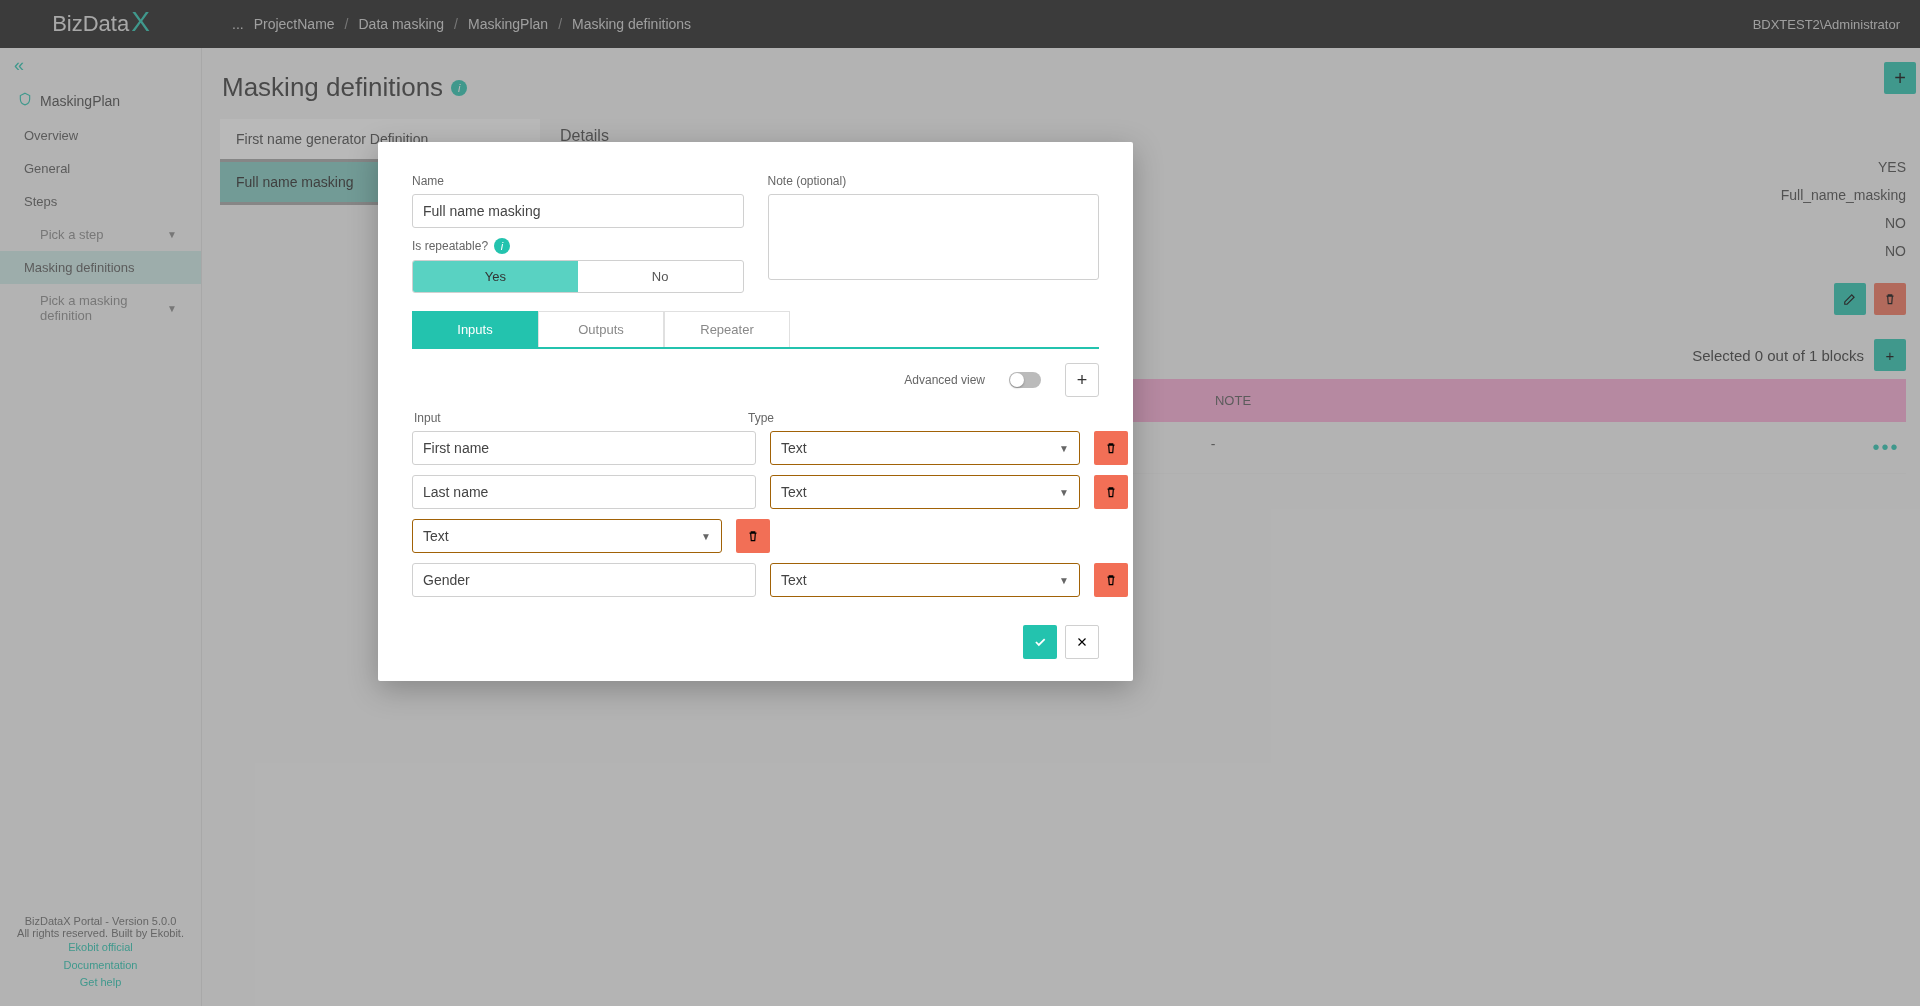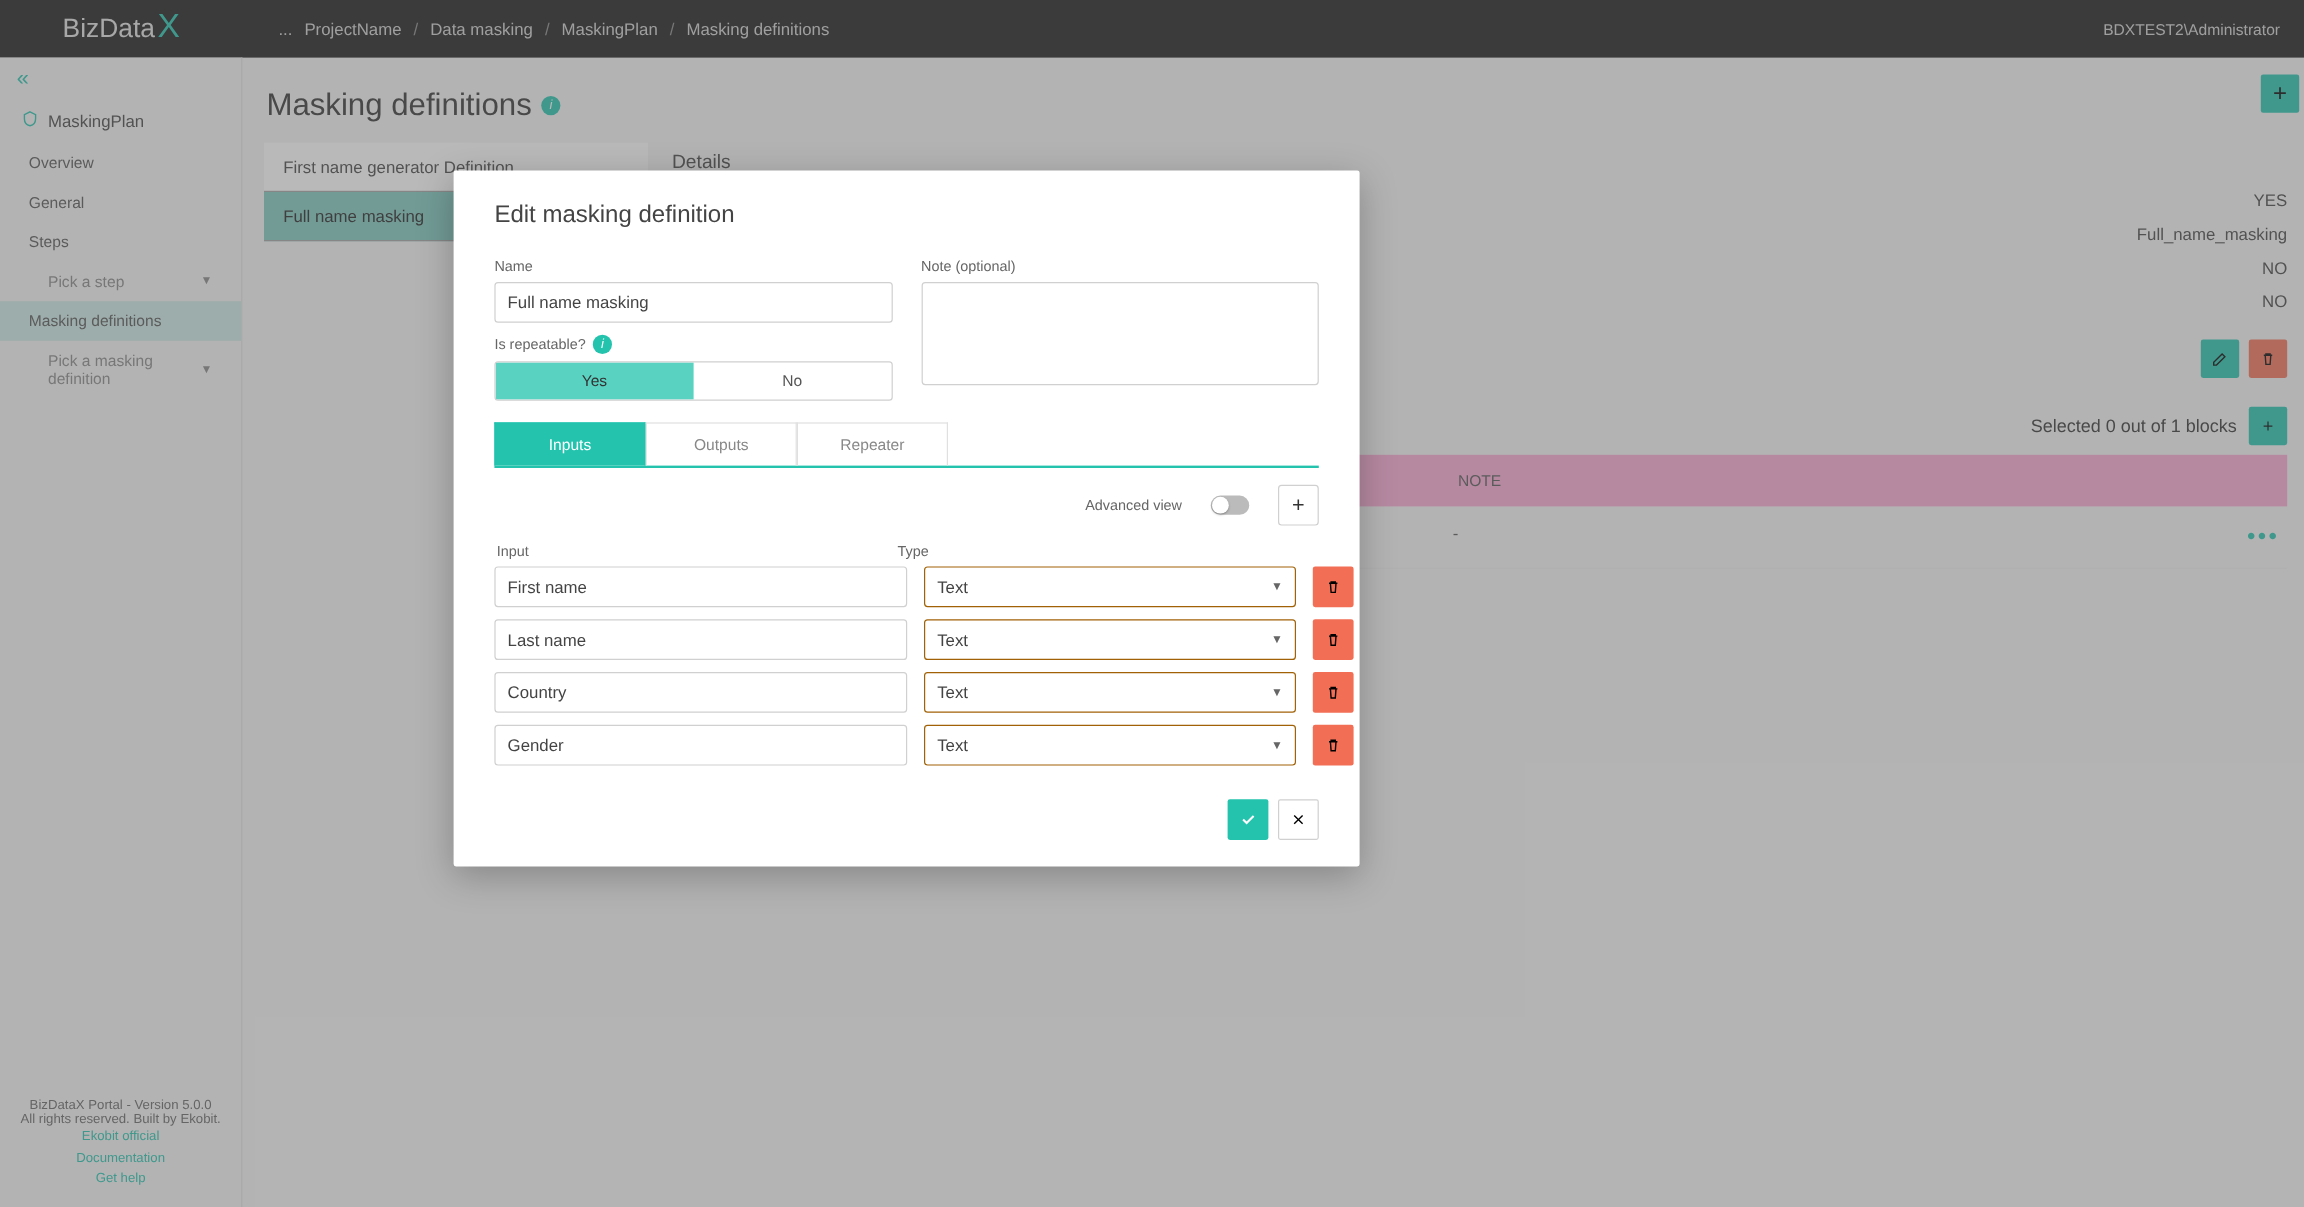--- a/index.html
+++ b/index.html
@@ -20,21 +20,21 @@
 .nav-sub .chev{font-size:10px;color:#888;}
 .nav-active{background:#cce9e5;}
 .footer{margin-top:auto;text-align:center;font-size:11px;color:#666;padding:10px 0 14px;}
 .footer a{color:#23c3ae;text-decoration:none;display:block;line-height:1.6;}
 .main{flex:1;padding:18px 14px 0 18px;position:relative;}
 .page-title{font-size:26px;color:#333;font-weight:400;display:flex;align-items:center;gap:8px;margin:6px 0 16px 2px;}
 .info-dot{display:inline-block;width:16px;height:16px;border-radius:50%;background:#23c3ae;color:#fff;font-size:11px;line-height:16px;text-align:center;font-style:italic;}
 .add-btn{position:absolute;right:4px;top:14px;width:32px;height:32px;background:#23c3ae;color:#000;font-size:20px;display:flex;align-items:center;justify-content:center;cursor:pointer;border-radius:2px;}
 .content-row{display:flex;gap:20px;}
 .def-list{width:320px;}
-.def-item{padding:12px 16px;font-size:14px;color:#444;background:#fff;border-bottom:1px solid #a3a3a3;cursor:pointer;}
+.def-item{padding:12px 16px;font-size:14px;color:#444;background:#fff;border-bottom:3px solid #a3a3a3;cursor:pointer;}
 .def-item.sel{background:#7fc9bf;color:#222;}
 .details-panel{flex:1;}
 .details-title{font-size:16px;padding:8px 0 8px 0;color:#444;}
 .kv-row{display:flex;justify-content:flex-end;padding:6px 0;font-size:14px;color:#444;}
 .action-bar{display:flex;justify-content:flex-end;gap:8px;margin-top:18px;}
 .icon-btn{width:32px;height:32px;display:flex;align-items:center;justify-content:center;cursor:pointer;border-radius:2px;}
 .teal{background:#23c3ae;color:#000;}
 .red{background:#f26f56;color:#000;}
 .blocks-bar{display:flex;align-items:center;justify-content:flex-end;gap:10px;margin-top:24px;font-size:15px;}
 .table-head{display:flex;padding:14px 0;color:#555;font-size:13px;background:#f9a8d4;margin-top:8px;}
@@ -188,21 +188,20 @@
           <div style="flex:0 0 40px"><span class="dots">•••</span></div>
         </div>
       </div>
     </div>
   </div>
 </div>
 
 <div class="overlay"></div>
 
 <div class="modal">
-  <div class="modal-title">Edit masking definition</div>
 
   <div class="form-row">
     <div class="form-col">
       <div class="label">Name</div>
       <input class="text-input" value="Full name masking" style="">
       <div class="label" style="display:flex;align-items:center;gap:6px;margin-top:10px;">
         <span>Is repeatable?</span>
         <span class="info-dot">i</span>
       </div>
       <div class="toggle-group">
@@ -253,21 +252,20 @@
             <span>Text</span>
             <span class="caret">▼</span>
           </div>
         <div class="del-btn">
             <svg viewBox="0 0 24 24" fill="none" stroke="#000" stroke-width="2">
               <path d="M6 7h12M9 7V5h6v2M8 7l1 13h6l1-13"></path>
             </svg>
           </div>
       </div>
       <div class="input-row">
-        <input class="text-input fld" value="Country" style="">
         <div class="select">
             <span>Text</span>
             <span class="caret">▼</span>
           </div>
         <div class="del-btn">
             <svg viewBox="0 0 24 24" fill="none" stroke="#000" stroke-width="2">
               <path d="M6 7h12M9 7V5h6v2M8 7l1 13h6l1-13"></path>
             </svg>
           </div>
       </div>

